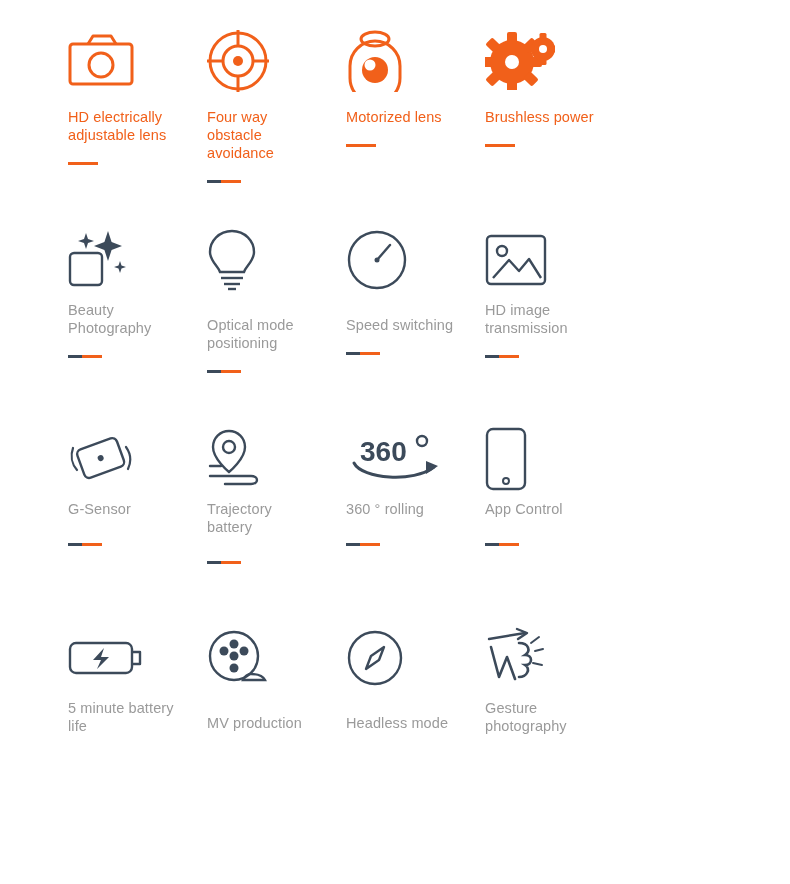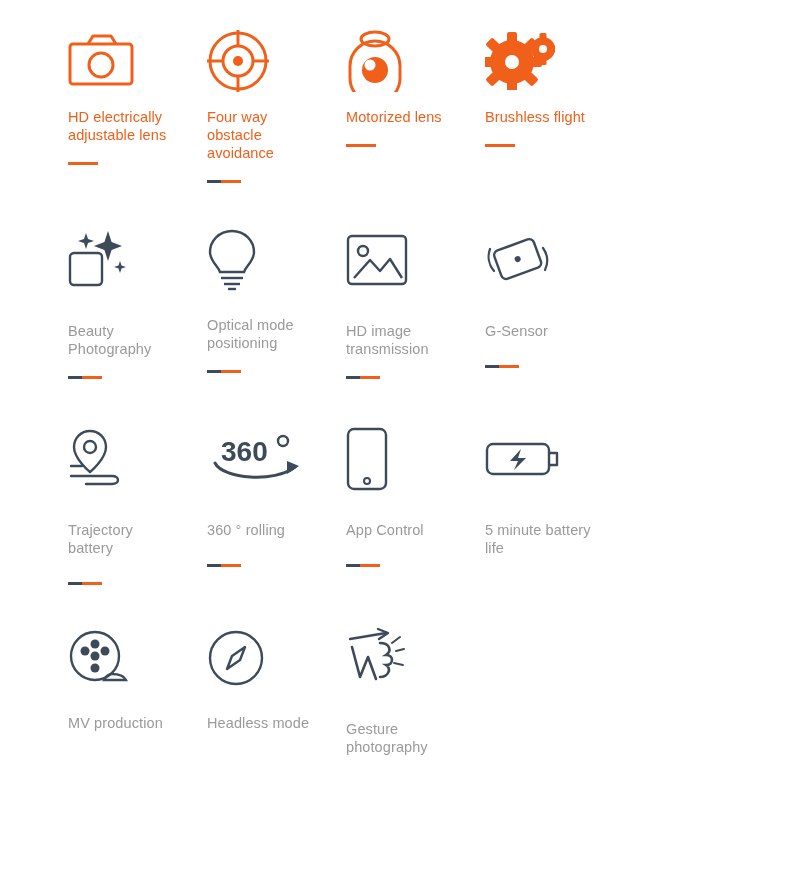--- a/index.html
+++ b/index.html
@@ -37,21 +37,21 @@
   }
   .icon-wrap {
     height: 78px;
     display: flex;
     align-items: center;
     justify-content: flex-end;
   }
   .label {
     font-size: 14.5px;
     line-height: 18px;
-    margin-top: 23px;
+    margin-top: 2px;
     max-width: 150px;
     letter-spacing: 0.1px;
   }
   .label.accent { color: #f1601a; }
   .label.muted  { color: #9a9a9a; }
   .rule {
     margin-top: 16px;
     width: 30px;
     height: 3px;
     background: #f1601a;
@@ -133,21 +133,21 @@
           <g fill="#f1601a">
             <circle cx="58" cy="17" r="12"></circle>
             <rect x="54.5" y="1" width="7" height="8" rx="1.5"></rect>
             <rect x="54.5" y="25" width="7" height="8" rx="1.5"></rect>
             <rect x="42" y="13.5" width="8" height="7" rx="1.5"></rect>
             <rect x="66" y="13.5" width="8" height="7" rx="1.5"></rect>
           </g>
           <circle cx="58" cy="17" r="4" fill="#ffffff"></circle>
         </svg>
       </div>
-      <div class="label accent">Brushless flight</div>
+      <div class="label accent">Brushless power</div>
       <div class="rule"></div>
     </div>
 
     <div class="cell row2">
       <div class="icon-wrap">
         <svg width="62" height="62" viewBox="0 0 62 62">
           <rect x="2" y="24" width="32" height="32" rx="4" fill="none" stroke="#3c4a5a" stroke-width="2.4"></rect>
           <path d="M40 2 L43.6 13 L54 17 L43.6 21 L40 32 L36.4 21 L26 17 L36.4 13 Z" fill="#3c4a5a"></path>
           <path d="M18 4 L20 10 L26 12 L20 14 L18 20 L16 14 L10 12 L16 10 Z" fill="#3c4a5a"></path>
           <path d="M52 32 L53.5 36.5 L58 38 L53.5 39.5 L52 44 L50.5 39.5 L46 38 L50.5 36.5 Z" fill="#3c4a5a"></path>
@@ -163,20 +163,31 @@
           <path d="M25 3 C12 3 3 13 3 24 C3 33 11 38 13 44 L37 44 C39 38 47 33 47 24 C47 13 38 3 25 3 Z" fill="none" stroke="#3c4a5a" stroke-width="2.4"></path>
           <line x1="14" y1="50" x2="36" y2="50" stroke="#3c4a5a" stroke-width="2.4"></line>
           <line x1="17" y1="56" x2="33" y2="56" stroke="#3c4a5a" stroke-width="2.4"></line>
           <line x1="21" y1="61" x2="29" y2="61" stroke="#3c4a5a" stroke-width="2.4"></line>
         </svg>
       </div>
       <div class="label muted">Optical mode positioning</div>
       <div class="rule dual"></div>
     </div>
 
+    <div class="cell row2 shift-down">
+      <div class="icon-wrap">
+        <svg width="62" height="62" viewBox="0 0 62 62">
+          <circle cx="31" cy="31" r="28" fill="none" stroke="#3c4a5a" stroke-width="2.4"></circle>
+          <line x1="31" y1="31" x2="44" y2="16" stroke="#3c4a5a" stroke-width="2.4" stroke-linecap="round"></line>
+          <circle cx="31" cy="31" r="2.5" fill="#3c4a5a"></circle>
+        </svg>
+      </div>
+      <div class="label muted">Speed switching</div>
+      <div class="rule dual"></div>
+    </div>
 
     <div class="cell row2">
       <div class="icon-wrap">
         <svg width="62" height="52" viewBox="0 0 62 52">
           <rect x="2" y="2" width="58" height="48" rx="4" fill="none" stroke="#3c4a5a" stroke-width="2.4"></rect>
           <circle cx="17" cy="17" r="5" fill="none" stroke="#3c4a5a" stroke-width="2.4"></circle>
           <path d="M8 44 L24 26 L34 37 L44 25 L56 44" fill="none" stroke="#3c4a5a" stroke-width="2.4" stroke-linejoin="round"></path>
         </svg>
       </div>
       <div class="label muted">HD image transmission</div>

